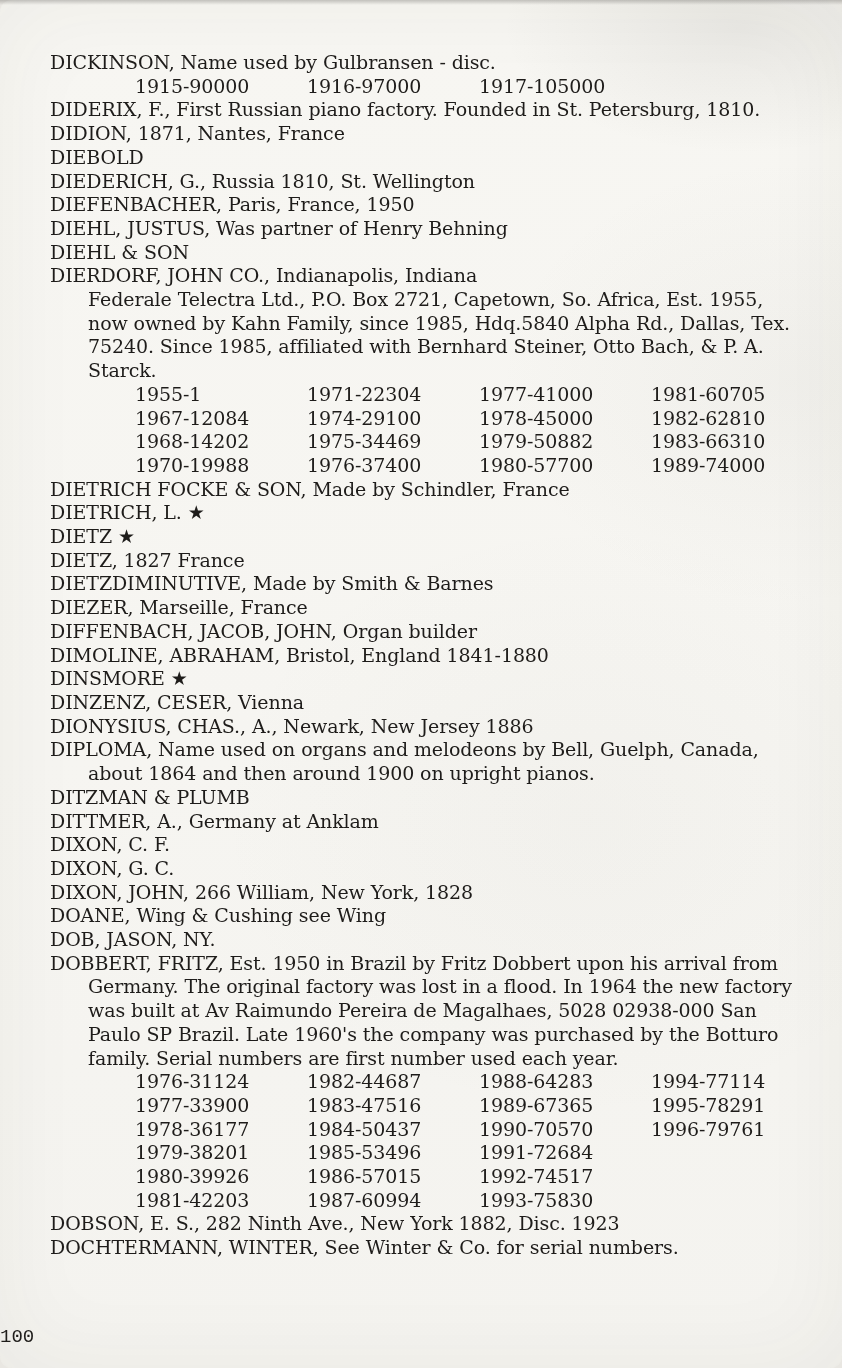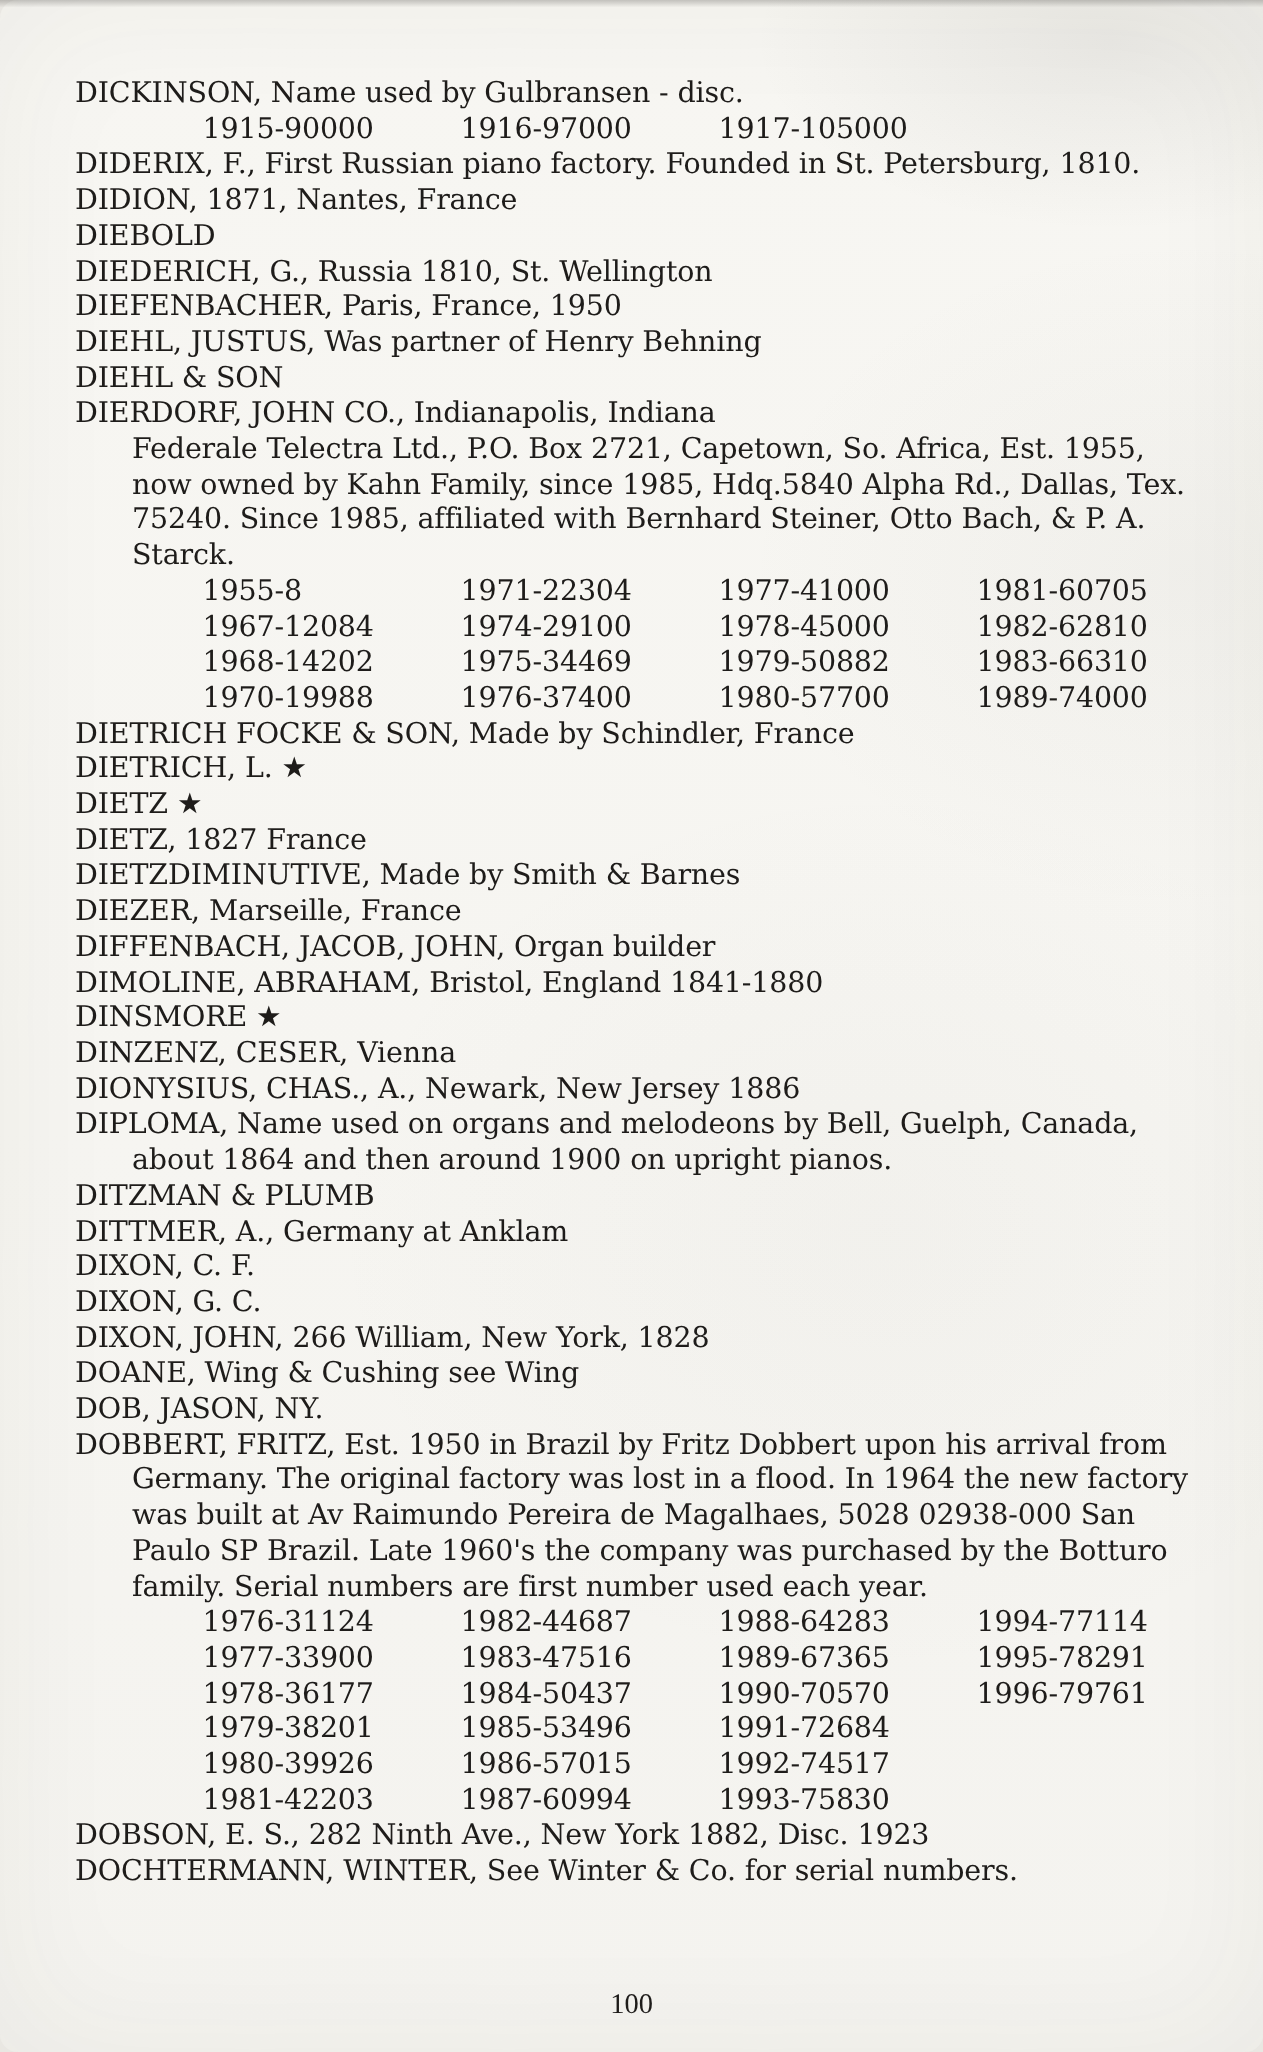--- a/index.html
+++ b/index.html
@@ -51,23 +51,23 @@
     margin-left: 85px;
   }
   .serial-cell {
     white-space: nowrap;
   }
   .page-number {
     position: absolute;
     top: 1326px;
     left: 0;
     width: 842px;
-    text-align: center;
+    text-align: left;
     font-size: 19px;
-    font-family: Liberation Serif, serif;
+    font-family: Liberation Mono, monospace;
     color: #1e1c1a;
   }
 </style>
 </head>
 <body>
 
 <div class="scan-page">
   <div class="edge-shadow-top"></div>
   <div class="content">
       <div class="line">DICKINSON, Name used by Gulbransen - disc.</div>
@@ -83,21 +83,21 @@
       <div class="line">DIEDERICH, G., Russia 1810, St. Wellington</div>
       <div class="line">DIEFENBACHER, Paris, France, 1950</div>
       <div class="line">DIEHL, JUSTUS, Was partner of Henry Behning</div>
       <div class="line">DIEHL &amp; SON</div>
       <div class="line">DIERDORF, JOHN CO., Indianapolis, Indiana</div>
       <div class="line cont">Federale Telectra Ltd., P.O. Box 2721, Capetown, So. Africa, Est. 1955,</div>
       <div class="line cont">now owned by Kahn Family, since 1985, Hdq.5840 Alpha Rd., Dallas, Tex.</div>
       <div class="line cont">75240. Since 1985, affiliated with Bernhard Steiner, Otto Bach, &amp; P. A.</div>
       <div class="line cont">Starck.</div>
       <div class="serial-row">
-        <span class="serial-cell">1955-8</span>
+        <span class="serial-cell">1955-1</span>
         <span class="serial-cell">1971-22304</span>
         <span class="serial-cell">1977-41000</span>
         <span class="serial-cell">1981-60705</span>
       </div>
       <div class="serial-row">
         <span class="serial-cell">1967-12084</span>
         <span class="serial-cell">1974-29100</span>
         <span class="serial-cell">1978-45000</span>
         <span class="serial-cell">1982-62810</span>
       </div>

